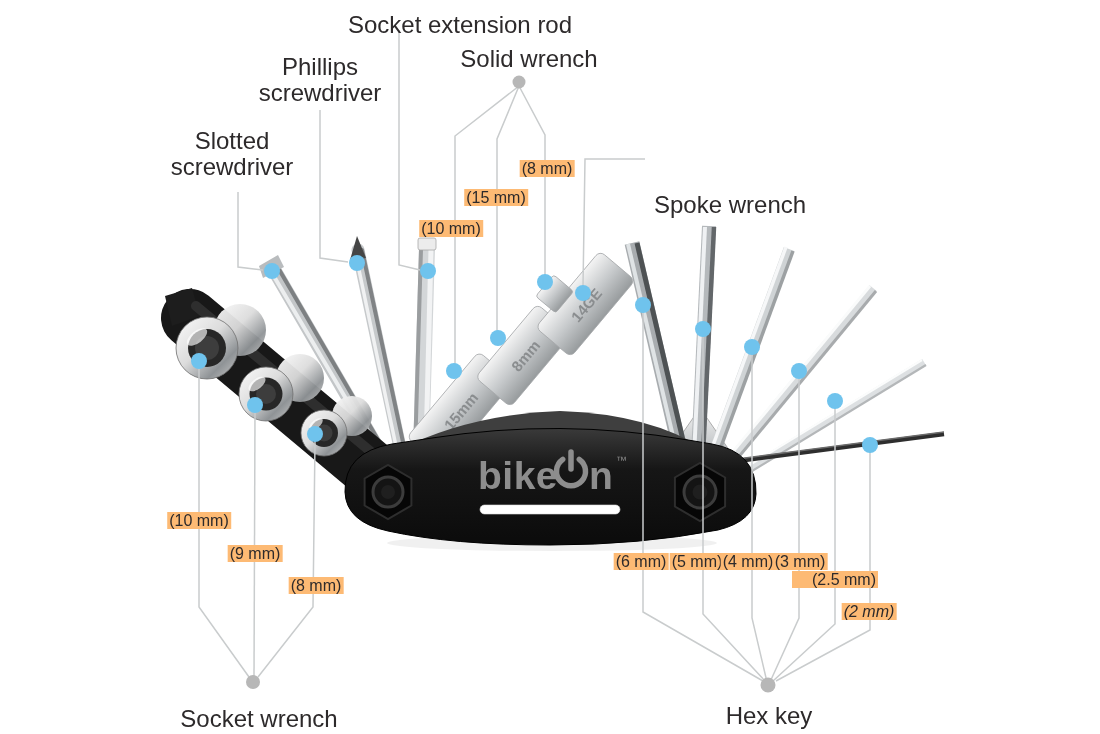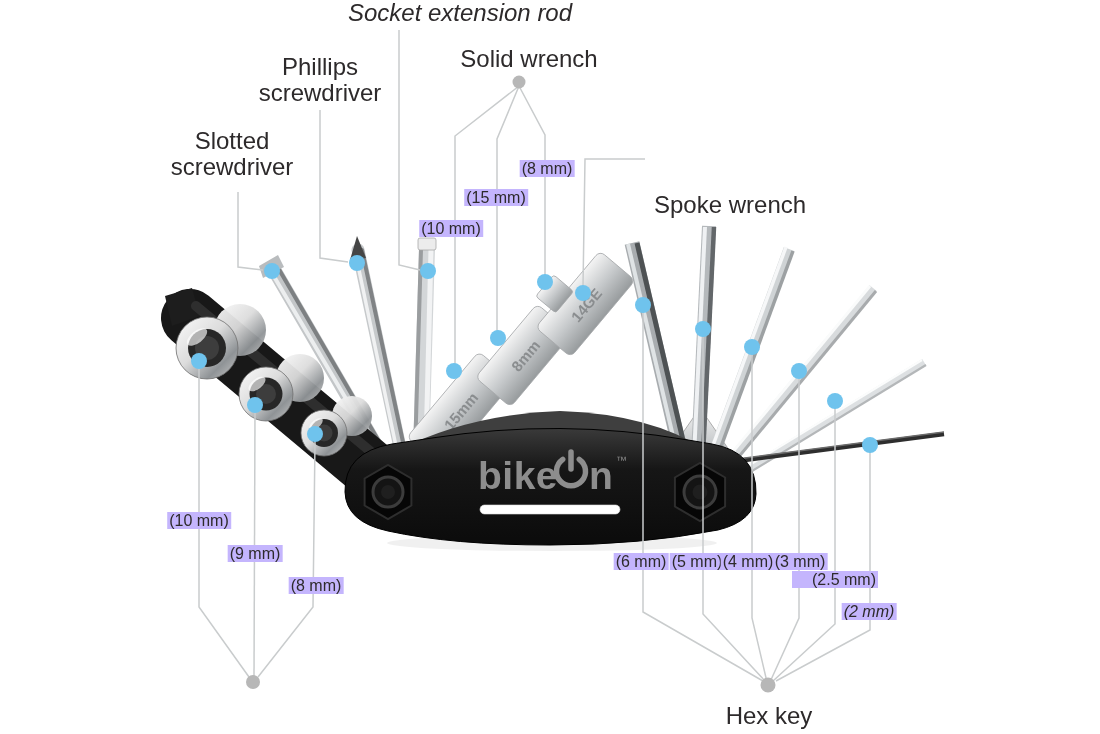--- a/index.html
+++ b/index.html
@@ -5,21 +5,21 @@
   html,body{margin:0;padding:0;background:#ffffff;}
   body{width:1100px;height:734px;overflow:hidden;
        font-family:"Liberation Sans", sans-serif;}
   .stage{position:relative;width:1100px;height:734px;background:#fff;}
   svg{position:absolute;left:0;top:0;}
   .labels{position:absolute;left:0;top:0;width:100%;height:100%;pointer-events:none;}
   .t{position:absolute;font-size:24px;color:#2d2a2b;white-space:nowrap;
      line-height:26px;text-align:center;transform:translateX(-50%);}
   .t.left{transform:none;text-align:left;margin-top:46px;}
   .s{position:absolute;font-size:16px;color:#2d2a2b;white-space:nowrap;
-     transform:translateX(-50%);background:#c4b5fd;padding:0 2px;line-height:17px;}
+     transform:translateX(-50%);background:#fdba74;padding:0 2px;line-height:17px;}
 </style>
 </head>
 <body>
 
 <div class="stage">
 
 <svg width="1100" height="734" viewBox="0 0 1100 734">
   <defs>
     <linearGradient id="chrome" x1="0" y1="0" x2="1" y2="1">
       <stop offset="0" stop-color="#fbfbfb"></stop>
@@ -194,21 +194,21 @@
     <circle cx="643" cy="305" r="8"></circle>
     <circle cx="703" cy="329" r="8"></circle>
     <circle cx="752" cy="347" r="8"></circle>
     <circle cx="799" cy="371" r="8"></circle>
     <circle cx="835" cy="401" r="8"></circle>
     <circle cx="870" cy="445" r="8"></circle>
   </g>
 </svg>
 
 <div class="labels">
-  <div class="t" style="left:460px;top:0px;font-style:italic;">Socket extension rod</div>
+  <div class="t" style="left:460px;top:12px;">Socket extension rod</div>
 
   <div class="t" style="left:320px;top:54px;">
     <span>Phillips</span><br>
     <span>screwdriver</span>
   </div>
 
   <div class="t" style="left:529px;top:46px;text-align:center;">Solid wrench</div>
 
   <div class="t" style="left:232px;top:128px;text-align:center;">
     <span>Slotted</span><br>
@@ -225,16 +225,17 @@
   <div class="s" style="left:255px;top:545px;">(9 mm)</div>
   <div class="s" style="left:316px;top:577px;">(8 mm)</div>
 
   <div class="s" style="left:641px;top:553px;">(6 mm)</div>
   <div class="s" style="left:697px;top:553px;text-align:center;">(5 mm)</div>
   <div class="s" style="left:748px;top:553px;">(4 mm)</div>
   <div class="s" style="left:800px;top:553px;">(3 mm)</div>
   <div class="s" style="left:835px;top:571px;padding-left:20px;">(2.5 mm)</div>
   <div class="s" style="left:869px;top:603px;font-style:italic;">(2 mm)</div>
 
+  <div class="t" style="left:259px;top:706px;">Socket wrench</div>
   <div class="t" style="left:769px;top:703px;">Hex key</div>
 </div>
 
 </div>
 
 </body></html>

